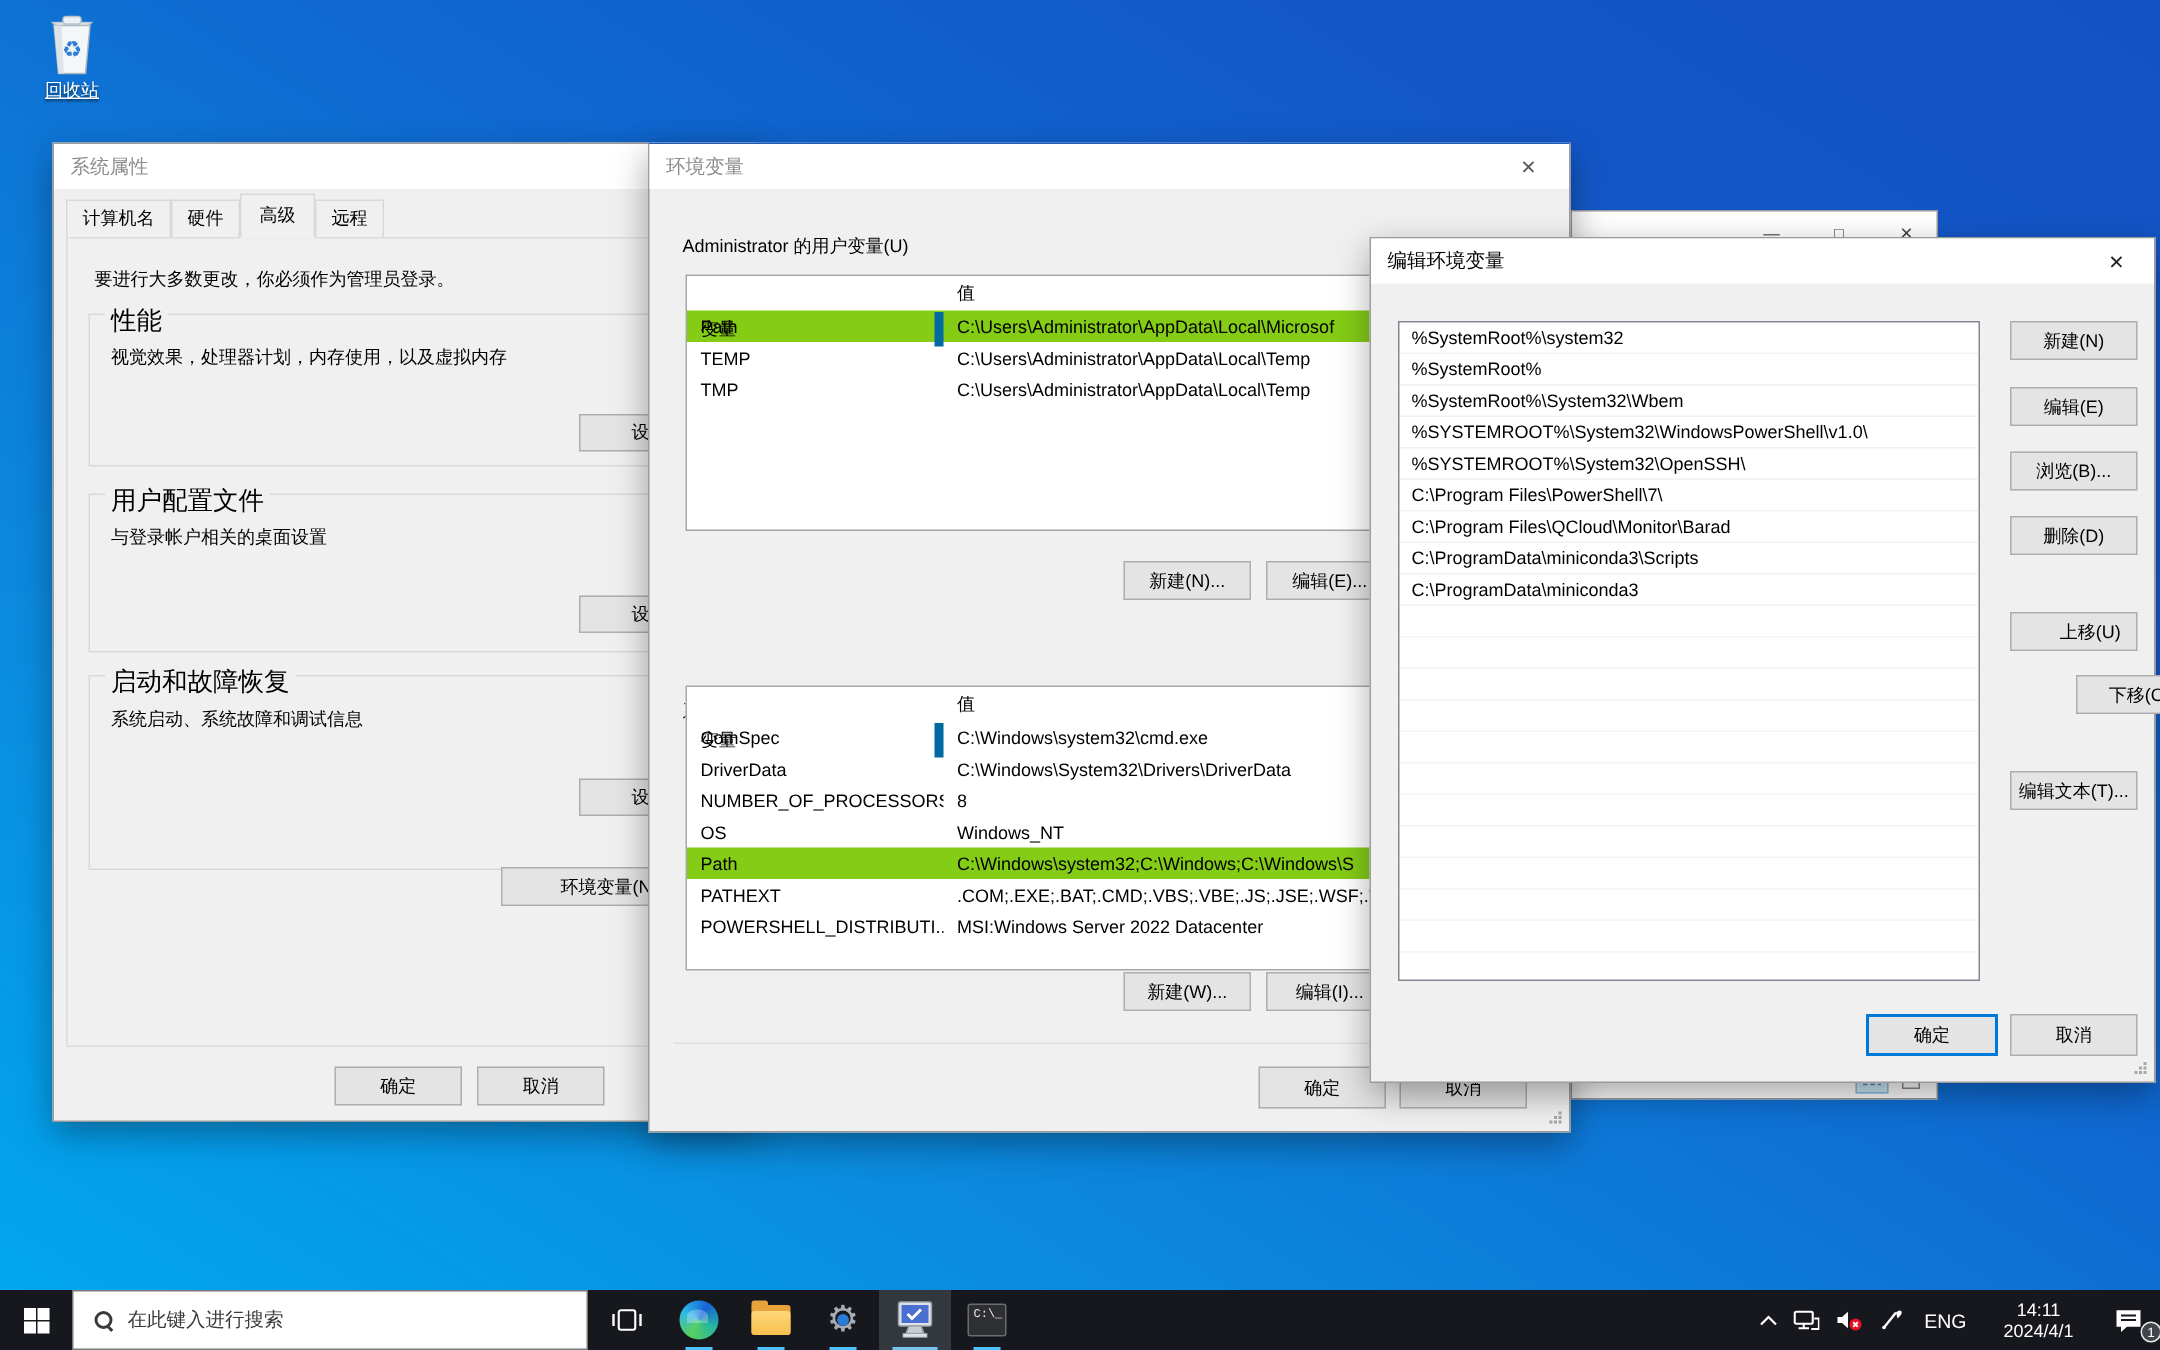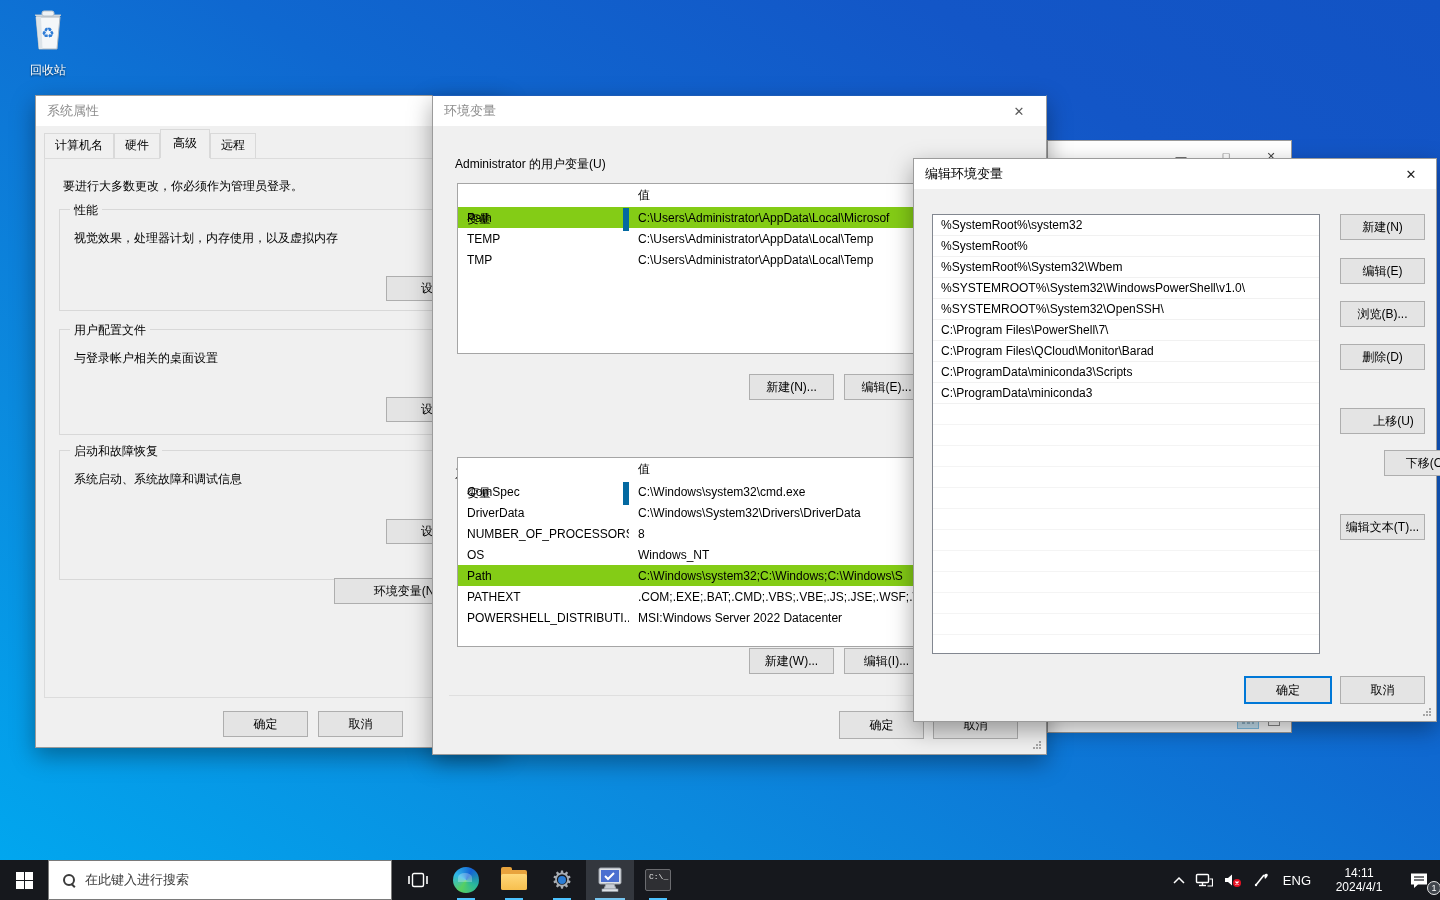--- a/index.html
+++ b/index.html
@@ -3,42 +3,42 @@
 <meta charset="utf-8">
 <style>
   * { margin:0; padding:0; box-sizing:border-box; }
   html,body { width:1440px; height:900px; overflow:hidden; }
   body { font-family:"Liberation Sans","DejaVu Sans",sans-serif; font-size:12px; color:#000; position:relative;
          background:linear-gradient(32deg,#00a9f0 0%,#0b8ade 28%,#0f68d0 58%,#1356c7 82%,#1253c4 100%); }
 
   
   .desk-icon { position:absolute; left:10px; top:8px; width:76px; text-align:center; }
   .bin-svg { display:block; margin:0 auto; }
-  .desk-label { color:#fff; font-size:12px; margin-top:10px; text-shadow:0 1px 2px rgba(0,0,0,.65); }
+  .desk-label { color:#fff; font-size:12px; margin-top:0; text-shadow:0 1px 2px rgba(0,0,0,.65);text-decoration:underline; }
 
   
   .dialog { position:absolute; background:#f0f0f0; border:1px solid #9b9b9b; box-shadow:0 8px 22px rgba(0,0,0,.35); }
   .titlebar { height:30px; background:#fff; display:flex; align-items:center; padding-left:11px; font-size:13px; }
   .t-inactive { color:#8c8c8c; }
   .t-active { color:#000; }
   .close-x { position:absolute; top:6px; width:26px; height:19px; text-align:center; line-height:19px; font-size:13px; color:#5a5a5a; }
   .btn { position:absolute; background:#e4e4e4; border:1px solid #aeaeae; font-size:12px; text-align:center;
          font-family:inherit; white-space:nowrap; overflow:hidden; display:flex; align-items:center; justify-content:center; }
   .btn-primary { border:2px solid #0078d7; }
   .grip { position:absolute; right:5px; bottom:5px; width:2px; height:2px; background:#a6a6a6;
           box-shadow:-3px 0 #a6a6a6,-6px 0 #a6a6a6,0 -3px #a6a6a6,-3px -3px #a6a6a6,0 -6px #a6a6a6; }
 
   
   #sysprops { left:35px; top:95px; width:470px; height:653px; z-index:5; }
   .tabstrip { position:absolute; left:8px; top:40px; height:22px; display:flex; align-items:flex-end; }
   .tab { border:1px solid #d9d9d9; border-bottom:none; background:#f0f0f0; padding:3px 10px 4px 10px; font-size:12px; position:relative; }
   .tab.sel { padding:5px 12px 6px 12px; margin-top:-4px; z-index:3; background:#f0f0f0; box-shadow:0 1px 0 #f0f0f0; }
   .tabpage { position:absolute; left:8px; top:62px; width:454px; height:540px; border:1px solid #dcdcdc; }
   .groupbox { position:absolute; border:1px solid #d8d8d8; }
-  .grouplabel { position:absolute; top:-8px; left:10px; background:#f0f0f0; padding:0 4px; font-size:12px; }
+  .grouplabel { position:absolute; top:-8px; left:10px; background:#f0f0f0; padding:0 4px; font-size:17px; }
   .gdesc { position:absolute; left:14px; top:20px; font-size:12px; white-space:nowrap; }
 
   
   #envvars { left:432px; top:95px; width:615px; height:660px; z-index:10; border-top:1px solid #1d5cb8; }
   .listview { position:absolute; background:#fff; border:1px solid #a5a5a5; overflow:hidden; }
   .trow { display:flex; height:21px; align-items:center; white-space:nowrap; }
   .th { height:23px; font-size:12px; }
   .th .tc1 { border-right:6px solid #0369a1; height:100%; display:flex; align-items:center;margin-top:48px; }
   .tc1 { width:171px; padding:0 9px; overflow:hidden; flex:none; }
   .tc2 { flex:1; padding:0 9px; overflow:hidden; }

